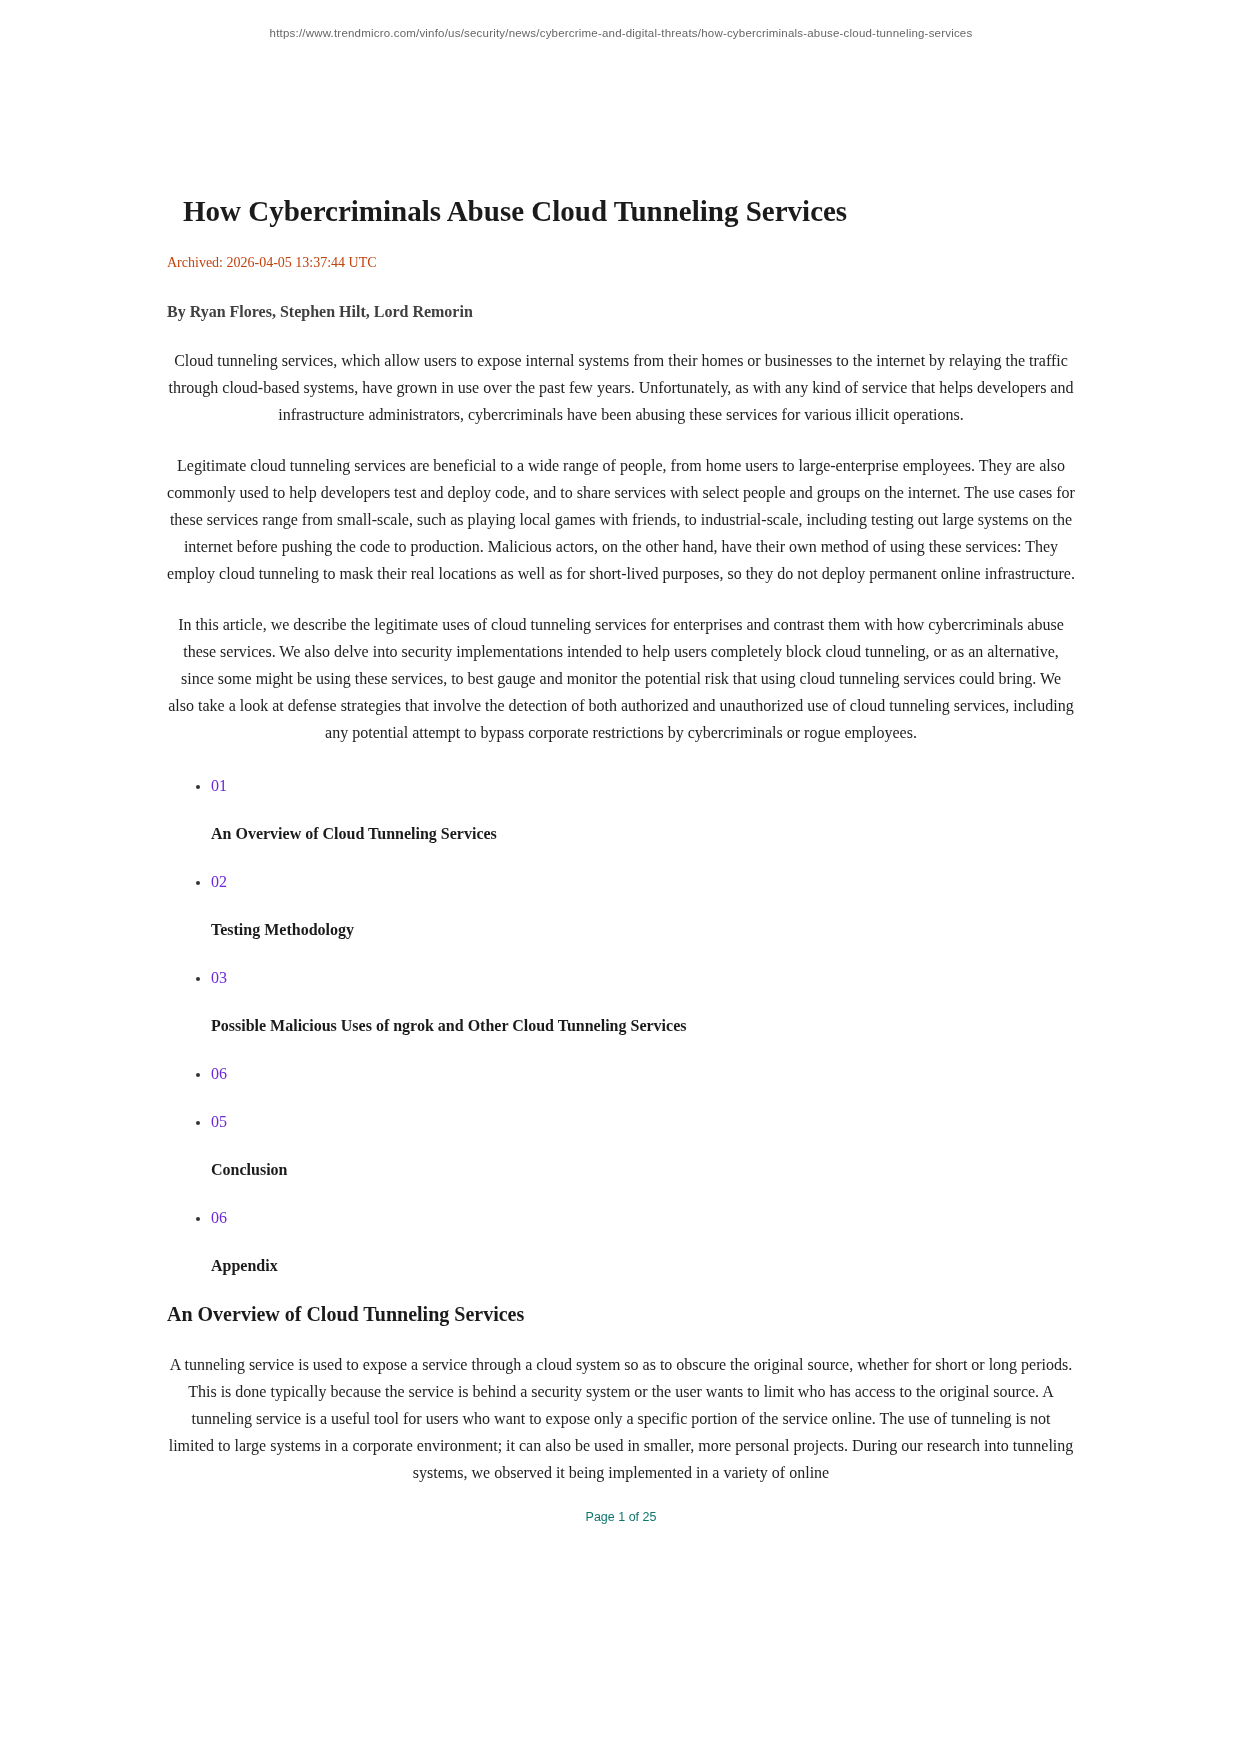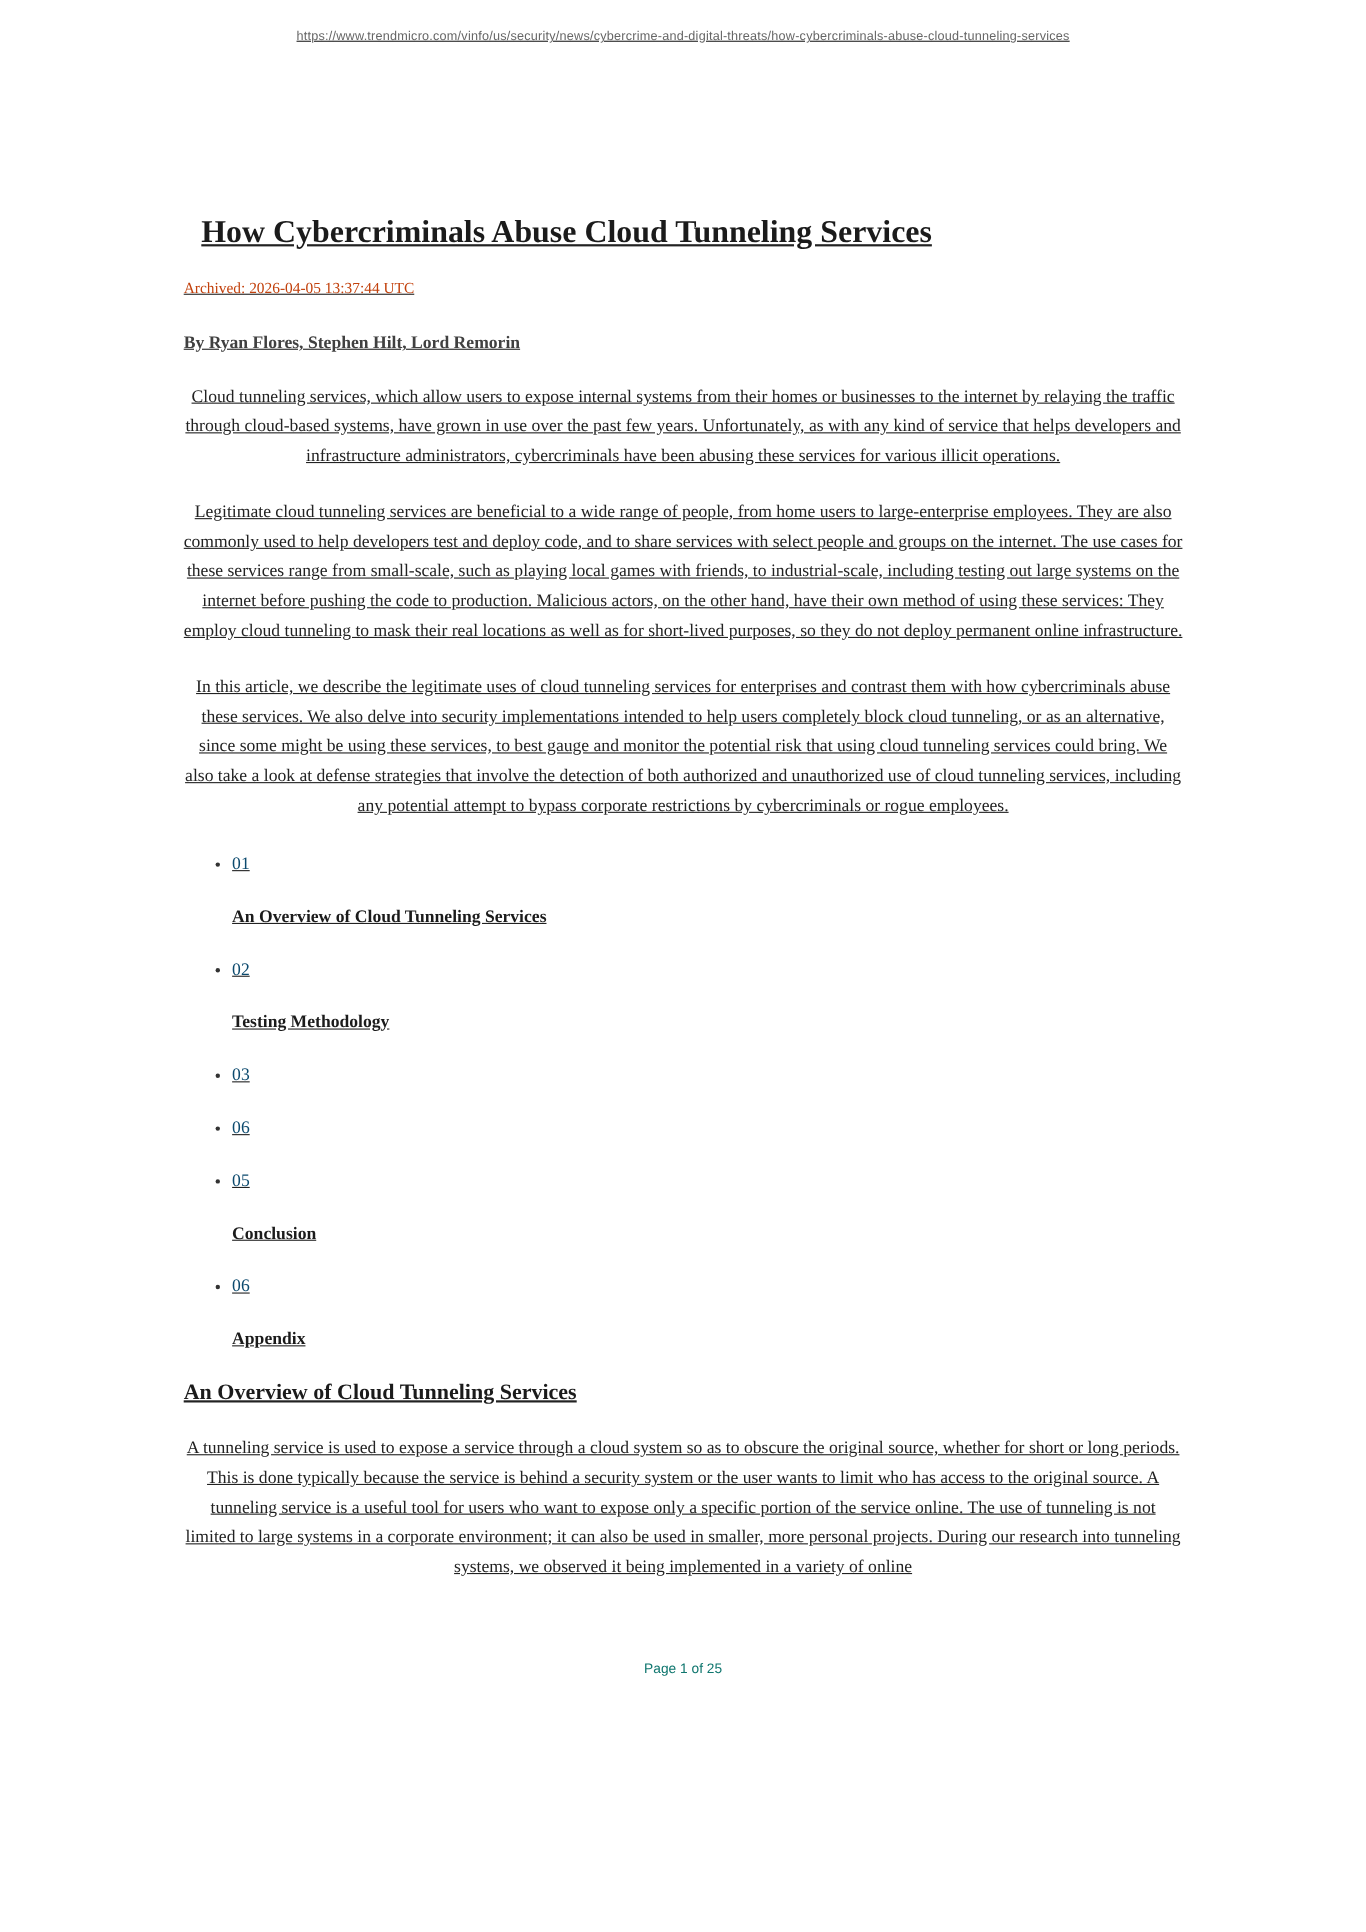--- a/index.html
+++ b/index.html
@@ -6,21 +6,20 @@
   html, body { margin: 0; padding: 0; background: #ffffff; }
 
   .page {
     position: relative;
     width: 1242px;
     height: 1552px;
     background: #ffffff;
     overflow: hidden;
     font-family: "Liberation Serif", "DejaVu Serif", serif;
     color: #222222;
-    text-decoration: underline;
   }
 
   .url-header {
     padding-top: 27px;
     text-align: center;
     font-family: "Liberation Sans", "DejaVu Sans", sans-serif;
     font-size: 11.5px;
     letter-spacing: 0.2px;
     color: #666666;
   }
@@ -66,21 +65,21 @@
     padding: 0 0 0 44px;
     list-style: disc outside;
   }
   ul.toc li { color: #333333; }
   ul.toc li::marker { font-size: 0.85em; color: #333333; }
 
   .toc-num {
     font-size: 16px;
     line-height: 27px;
     margin: 0 0 21px 0;
-    color: #0c4a6e;
+    color: #6d28d9;
   }
 
   h3.toc-title {
     font-size: 16px;
     line-height: 27px;
     font-weight: bold;
     margin: 0 0 21px 0;
     color: #1b1b1b;
   }
 
@@ -130,20 +129,21 @@
       <li>
         <div class="toc-num">01</div>
         <h3 class="toc-title">An Overview of Cloud Tunneling Services</h3>
       </li>
       <li>
         <div class="toc-num">02</div>
         <h3 class="toc-title">Testing Methodology</h3>
       </li>
       <li>
         <div class="toc-num">03</div>
+        <h3 class="toc-title">Possible Malicious Uses of ngrok and Other Cloud Tunneling Services</h3>
       </li>
       <li>
         <div class="toc-num">06</div>
       </li>
       <li>
         <div class="toc-num">05</div>
         <h3 class="toc-title">Conclusion</h3>
       </li>
       <li>
         <div class="toc-num">06</div>

